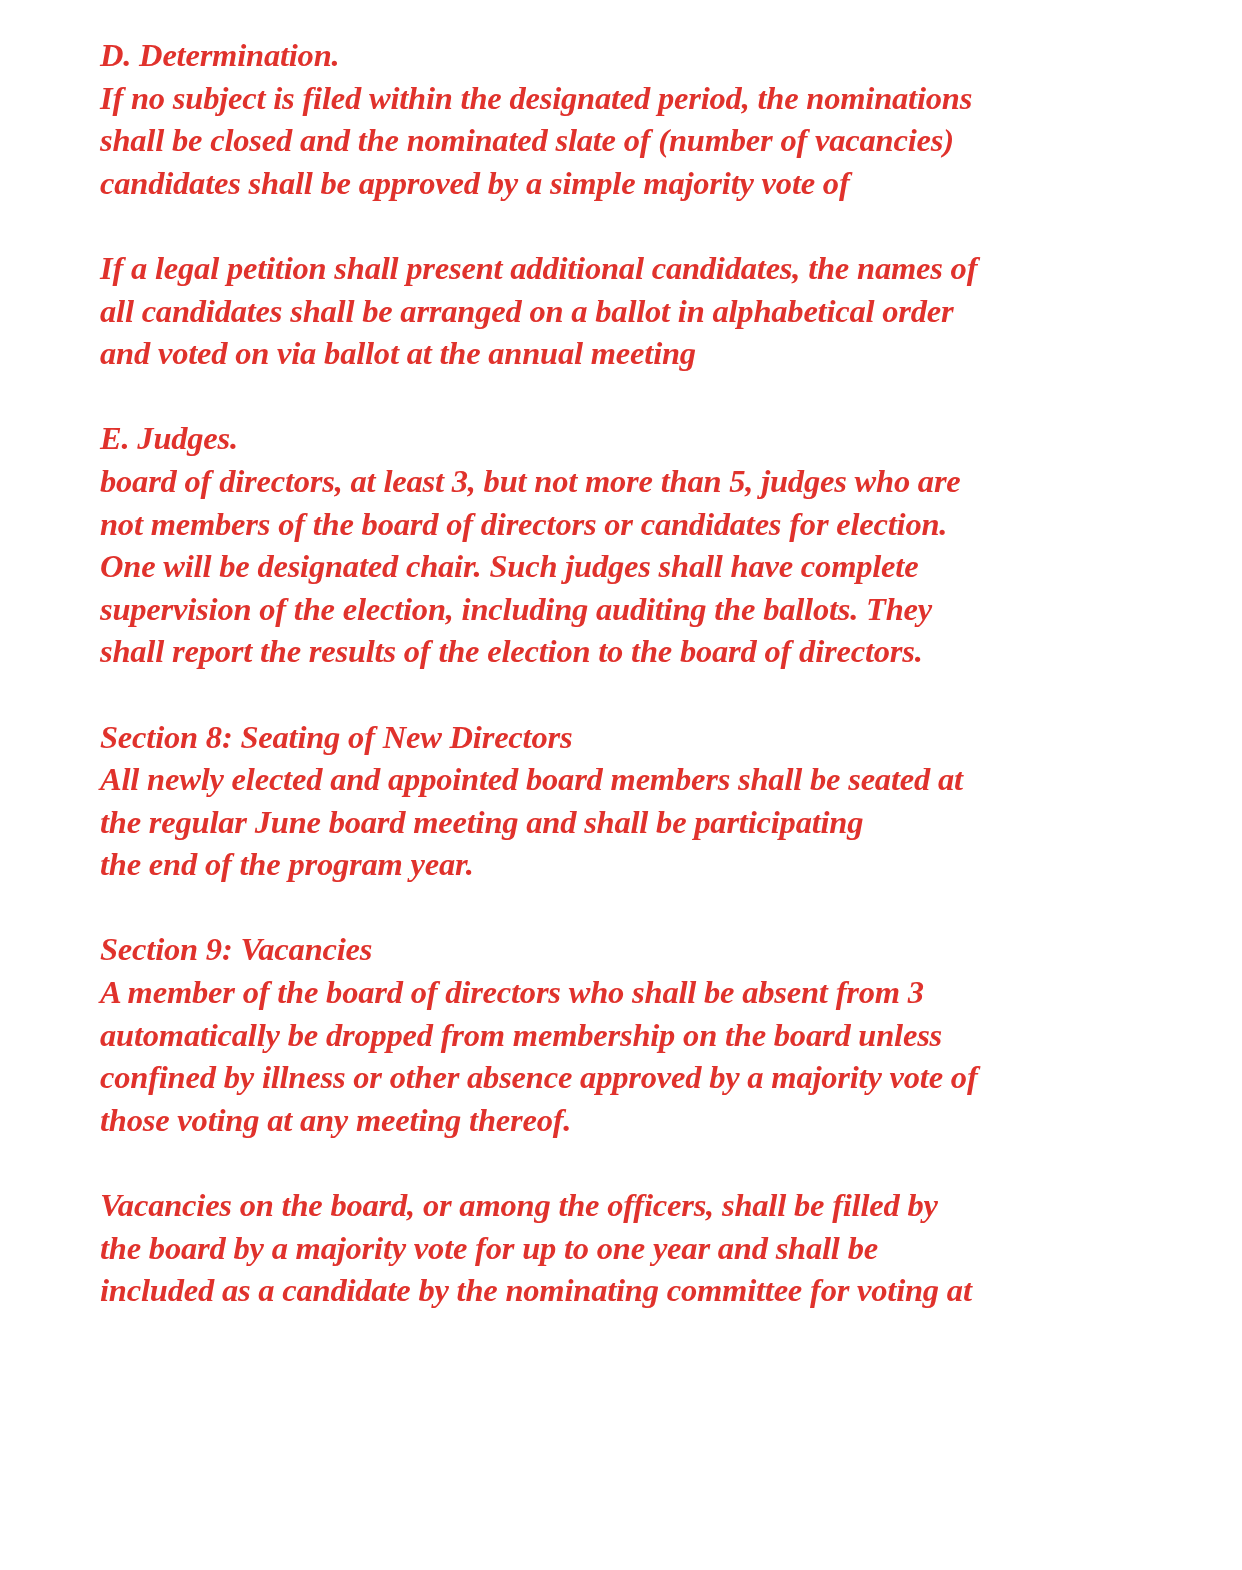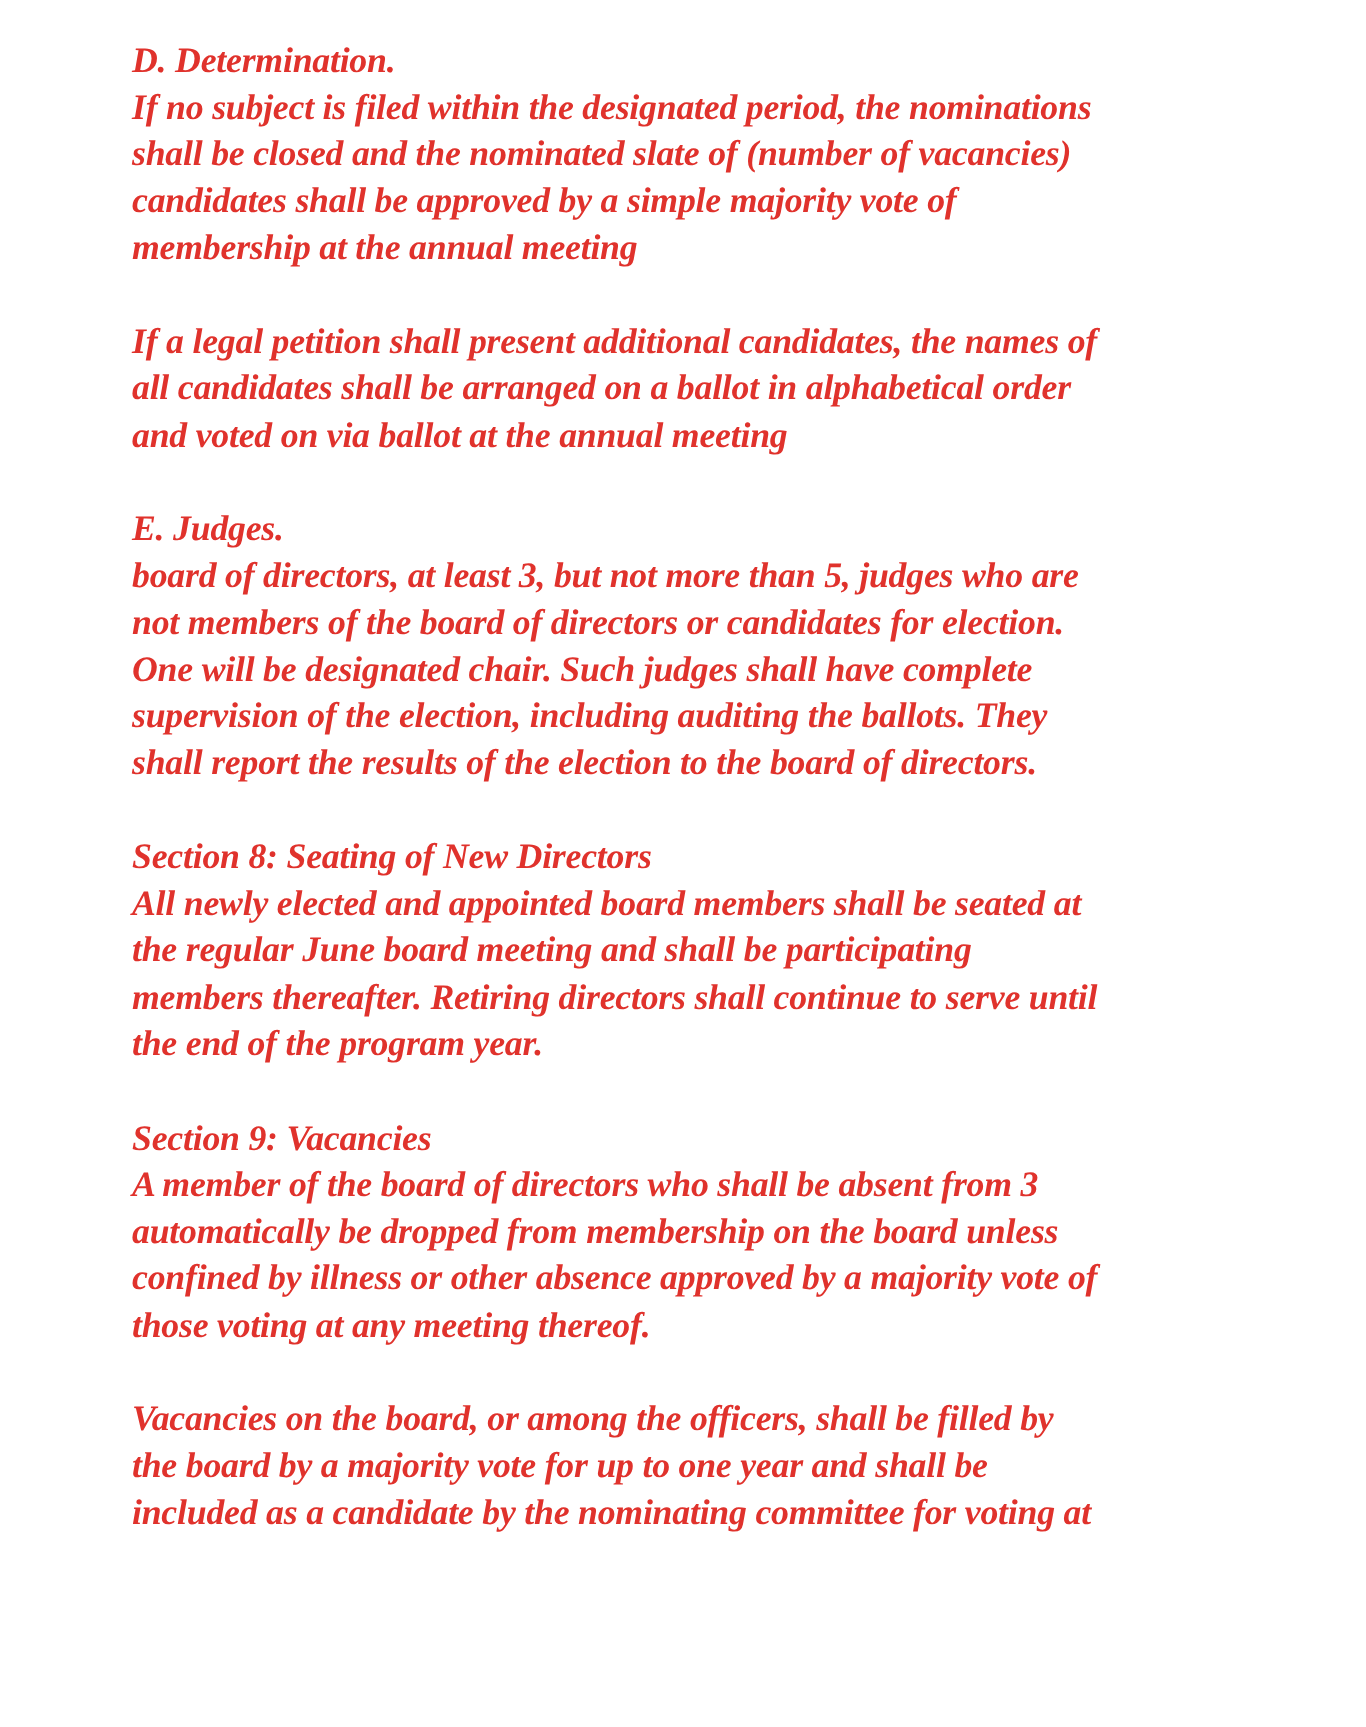--- a/index.html
+++ b/index.html
@@ -8,21 +8,21 @@
       background: #ffffff;
     }
     body {
       width: 1242px;
       height: 1570px;
       overflow: hidden;
       position: relative;
     }
     .page {
       position: absolute;
-      left: 120px;
+      left: 100px;
       top: 34px;
       width: 1030px;
       font-family: "Liberation Serif", "DejaVu Serif", serif;
       font-style: italic;
       font-weight: bold;
       font-size: 32.5px;
       line-height: 42.6px;
       color: #e0322c;
       letter-spacing: -0.2px;
     }
@@ -39,21 +39,20 @@
 <body>
 
 <div class="page">
 
   <div>
     <span class="line">D. Determination.</span>
     <div>
       <span class="line">If no subject is filed within the designated period, the nominations</span>
       <span class="line">shall be closed and the nominated slate of (number of vacancies)</span>
       <span class="line">candidates shall be approved by a simple majority vote of</span>
-      <span class="line">membership at the annual meeting</span>
     </div>
     <span class="gap"></span>
     <div>
       <span class="line">If a legal petition shall present additional candidates, the names of</span>
       <span class="line">all candidates shall be arranged on a ballot in alphabetical order</span>
       <span class="line">and voted on via ballot at the annual meeting</span>
     </div>
   </div>
 
   <span class="gap"></span>
@@ -69,21 +68,20 @@
     </div>
   </div>
 
   <span class="gap"></span>
 
   <div>
     <span class="line">Section 8: Seating of New Directors</span>
     <div>
       <span class="line">All newly elected and appointed board members shall be seated at</span>
       <span class="line">the regular June board meeting and shall be participating</span>
-      <span class="line">members thereafter. Retiring directors shall continue to serve until</span>
       <span class="line">the end of the program year.</span>
     </div>
   </div>
 
   <span class="gap"></span>
 
   <div>
     <span class="line">Section 9: Vacancies</span>
     <div>
       <span class="line">A member of the board of directors who shall be absent from 3</span>

